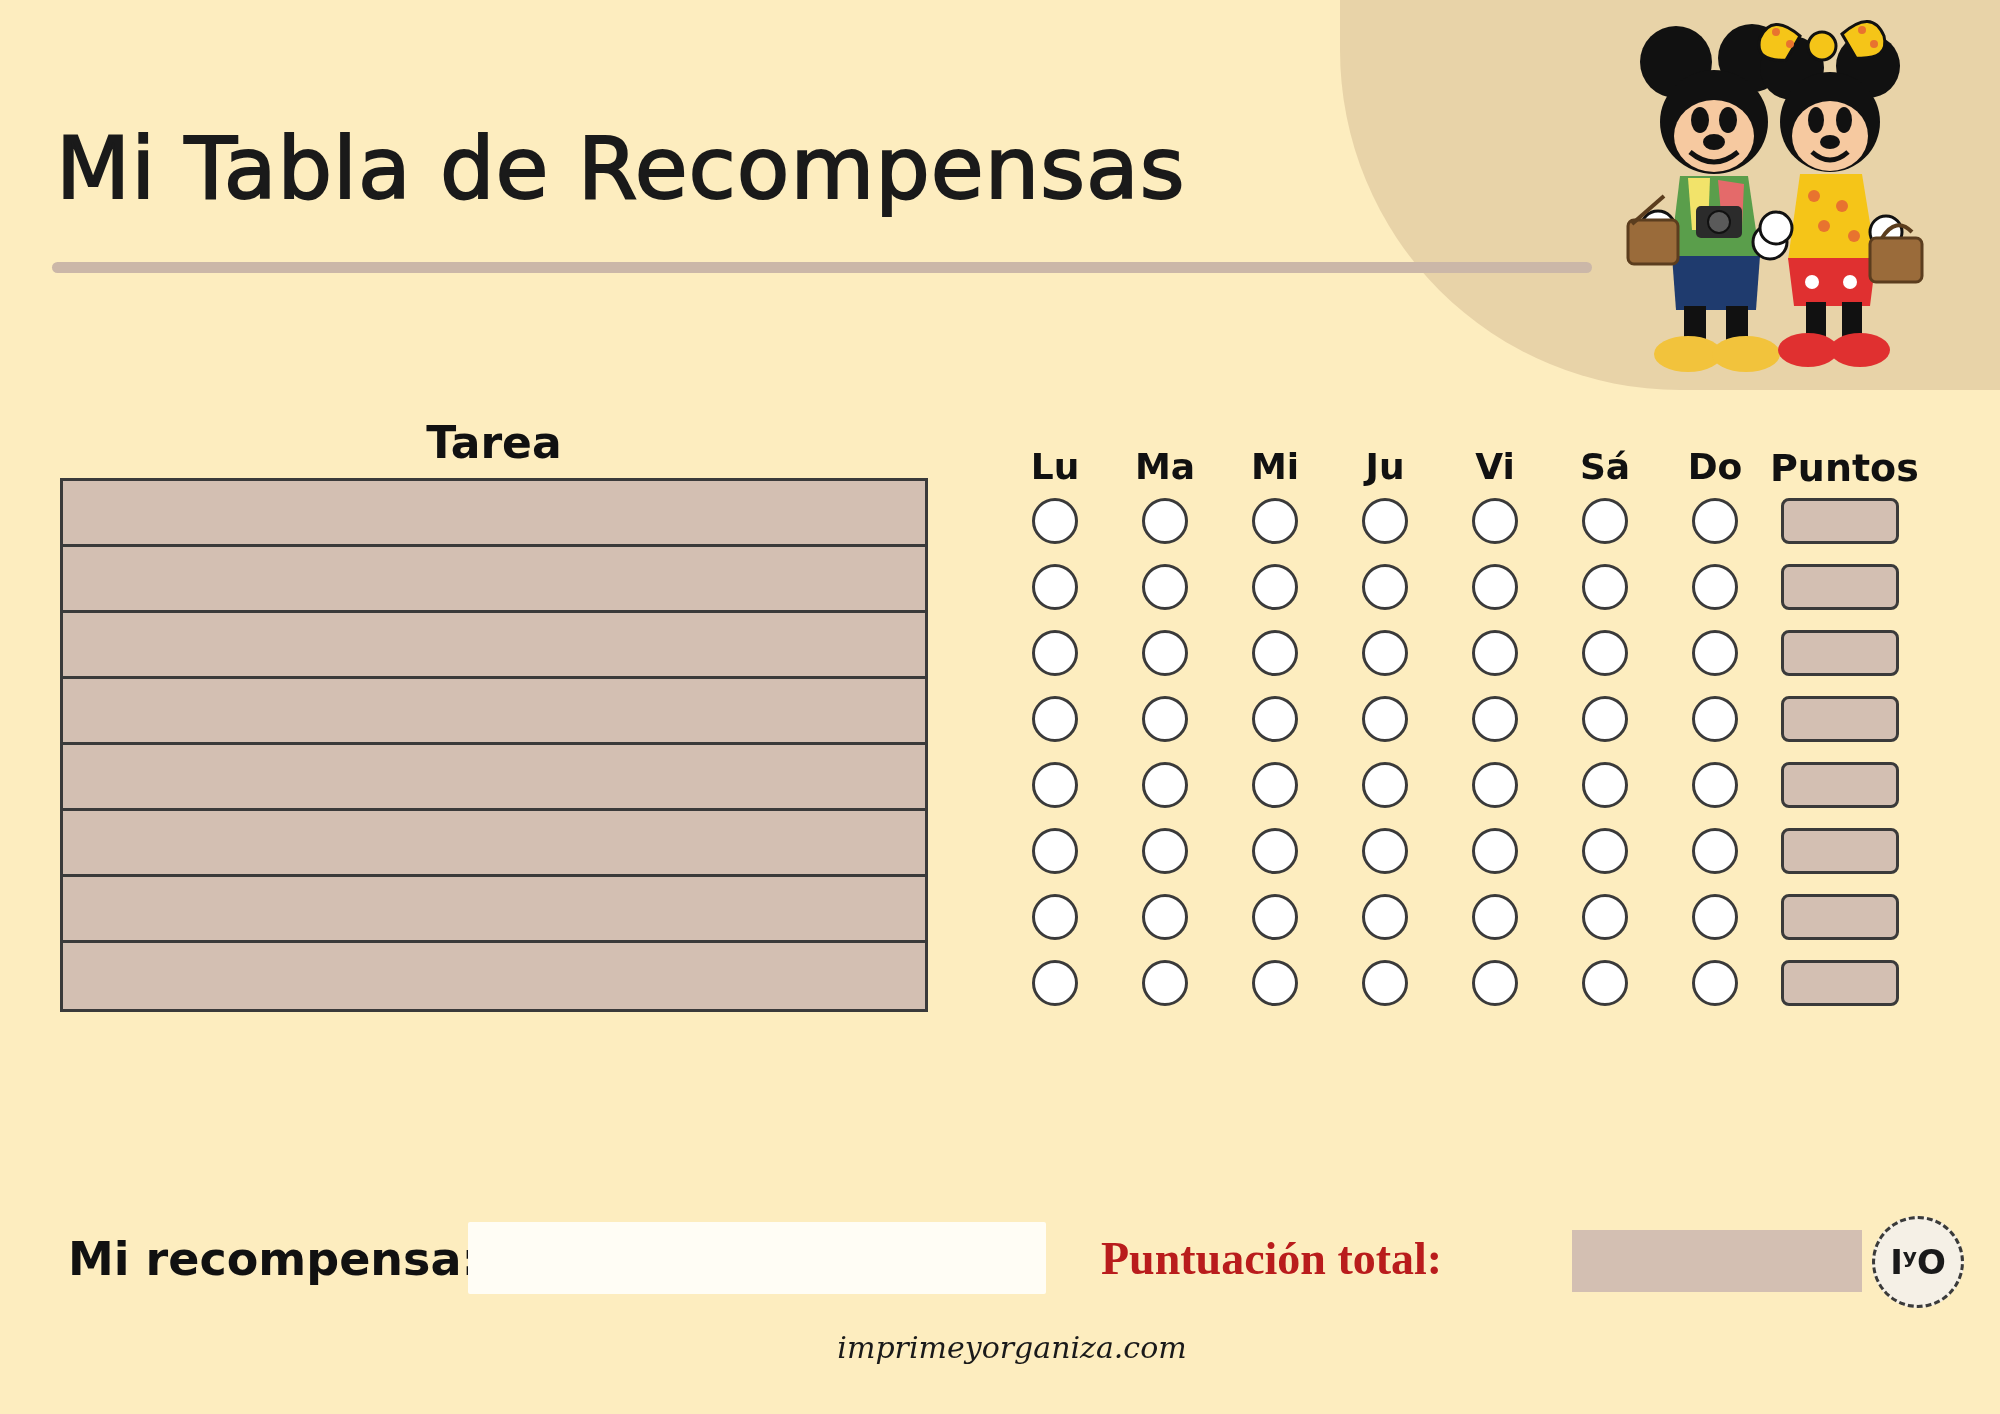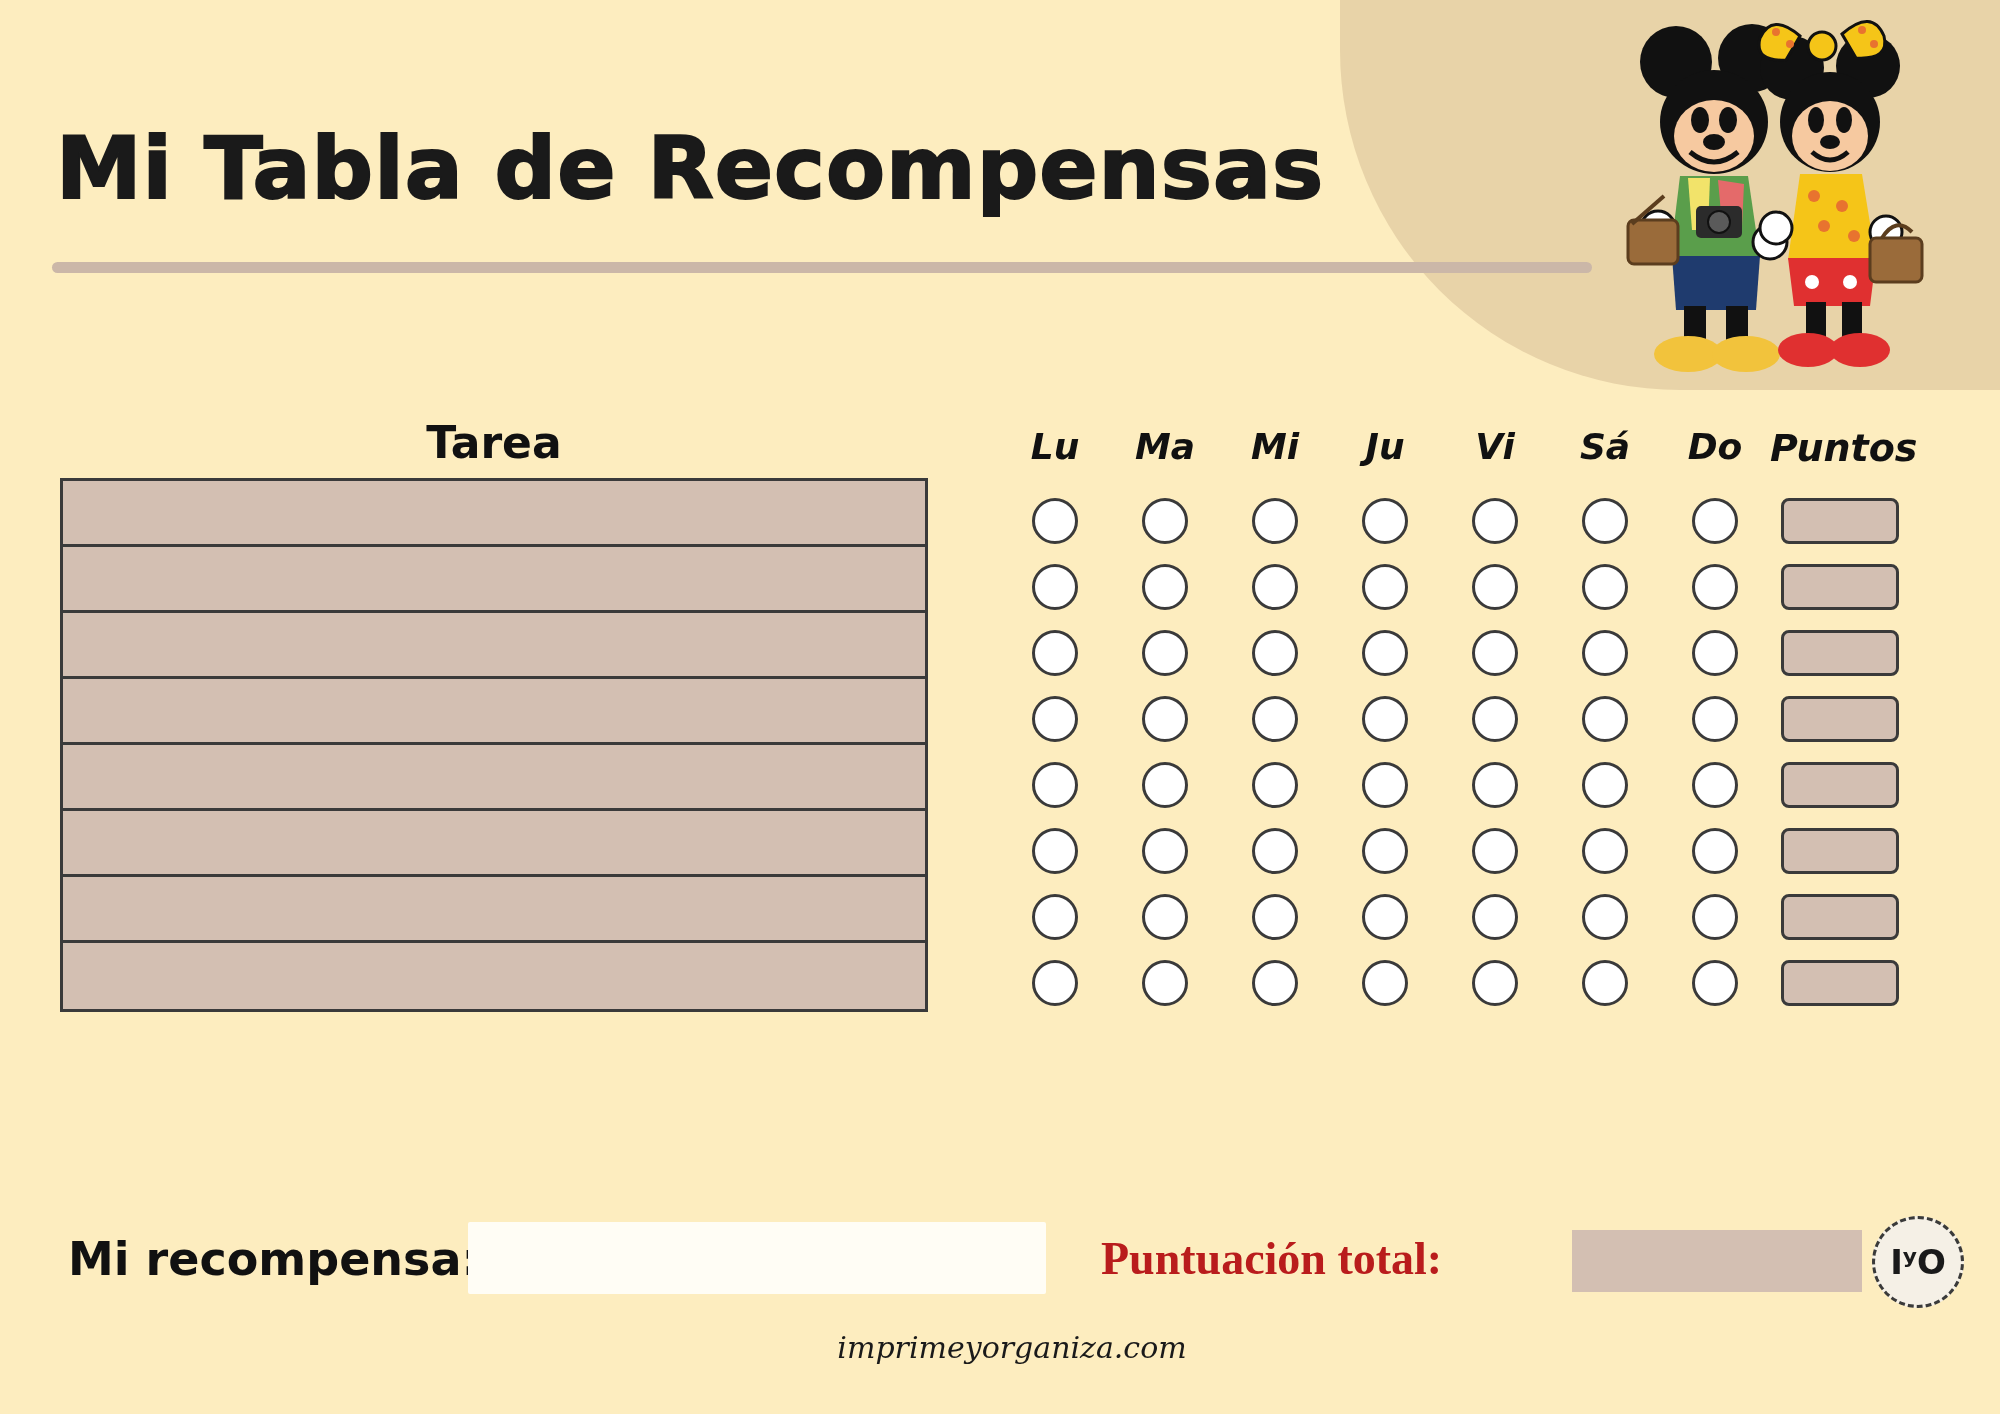--- a/index.html
+++ b/index.html
@@ -25,21 +25,21 @@
     width: 780px;
     height: 720px;
     background: #e8d3a8;
     border-radius: 0 0 0 340px;
   }
   #title {
     position: absolute;
     left: 56px;
     top: 118px;
     font-family: "DejaVu Sans", sans-serif;
-    font-weight: bold;
+    font-weight: normal;
     font-size: 86px;
     letter-spacing: 1px;
     color: #1a1a1a;
     -webkit-text-stroke: 2px #1a1a1a;
     white-space: nowrap;
   }
   #title-rule {
     position: absolute;
     left: 52px;
     top: 262px;
@@ -85,24 +85,23 @@
     box-sizing: border-box;
     border-bottom: 3px solid #3a3a3a;
     background: #d3bfb2;
   }
   .task-row:last-child { border-bottom: none; }
 
   
   #day-headers {
     position: absolute;
     left: 1000px;
-    top: 426px;
+    top: 446px;
     width: 910px;
     display: flex;
-    font-style: italic;
   }
   .day-head {
     flex: 0 0 110px;
     text-align: center;
     font-family: "DejaVu Sans", sans-serif;
     font-weight: bold;
     font-size: 36px;
     color: #111;
   }
   .points-head {

